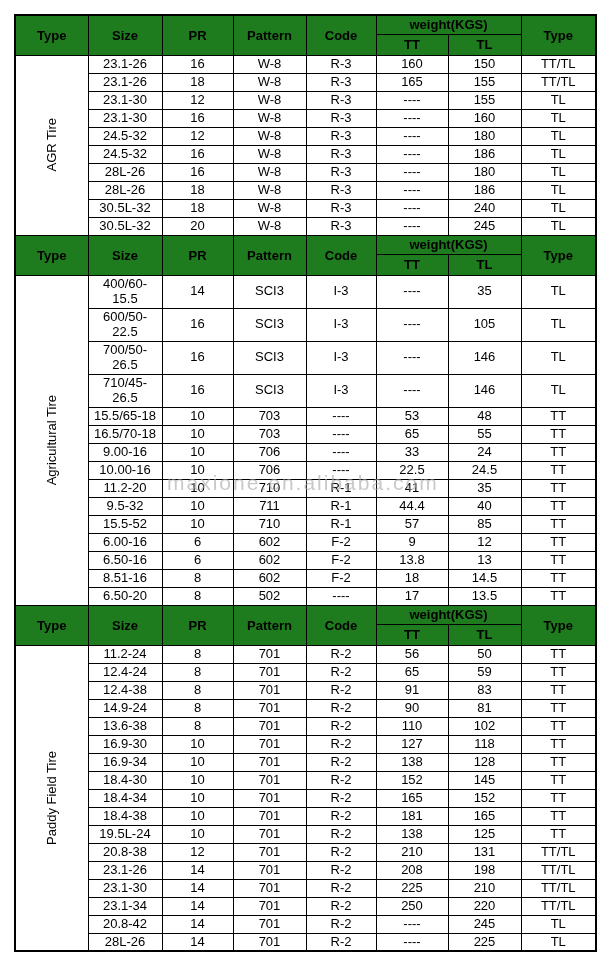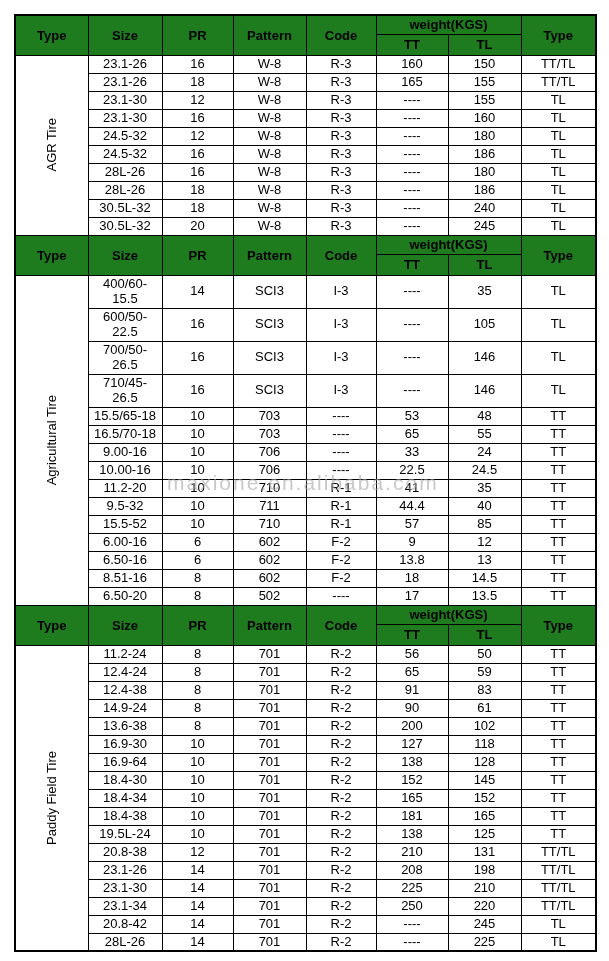--- a/index.html
+++ b/index.html
@@ -390,43 +390,43 @@
           <td>91</td>
           <td>83</td>
           <td>TT</td>
         </tr>
         <tr class="data-row">
           <td class="size-cell">14.9-24</td>
           <td>8</td>
           <td>701</td>
           <td>R-2</td>
           <td>90</td>
-          <td>61</td>
+          <td>81</td>
           <td>TT</td>
         </tr>
         <tr class="data-row">
           <td class="size-cell">13.6-38</td>
           <td>8</td>
           <td>701</td>
           <td>R-2</td>
-          <td>200</td>
+          <td>110</td>
           <td>102</td>
           <td>TT</td>
         </tr>
         <tr class="data-row">
           <td class="size-cell">16.9-30</td>
           <td>10</td>
           <td>701</td>
           <td>R-2</td>
           <td>127</td>
           <td>118</td>
           <td>TT</td>
         </tr>
         <tr class="data-row">
-          <td class="size-cell">16.9-64</td>
+          <td class="size-cell">16.9-34</td>
           <td>10</td>
           <td>701</td>
           <td>R-2</td>
           <td>138</td>
           <td>128</td>
           <td>TT</td>
         </tr>
         <tr class="data-row">
           <td class="size-cell">18.4-30</td>
           <td>10</td>

